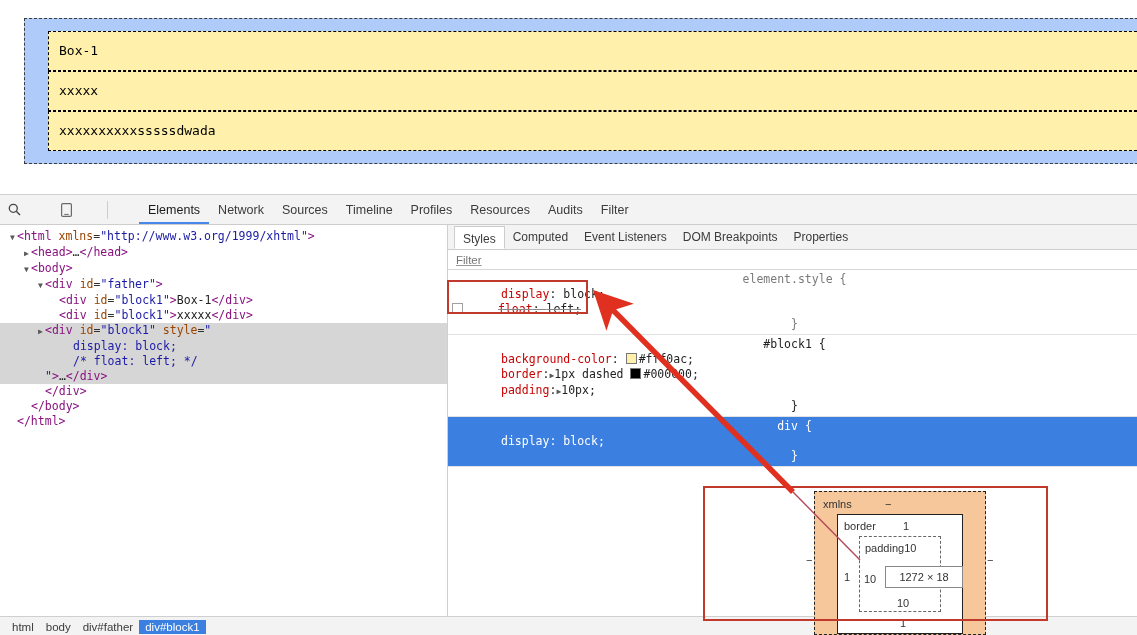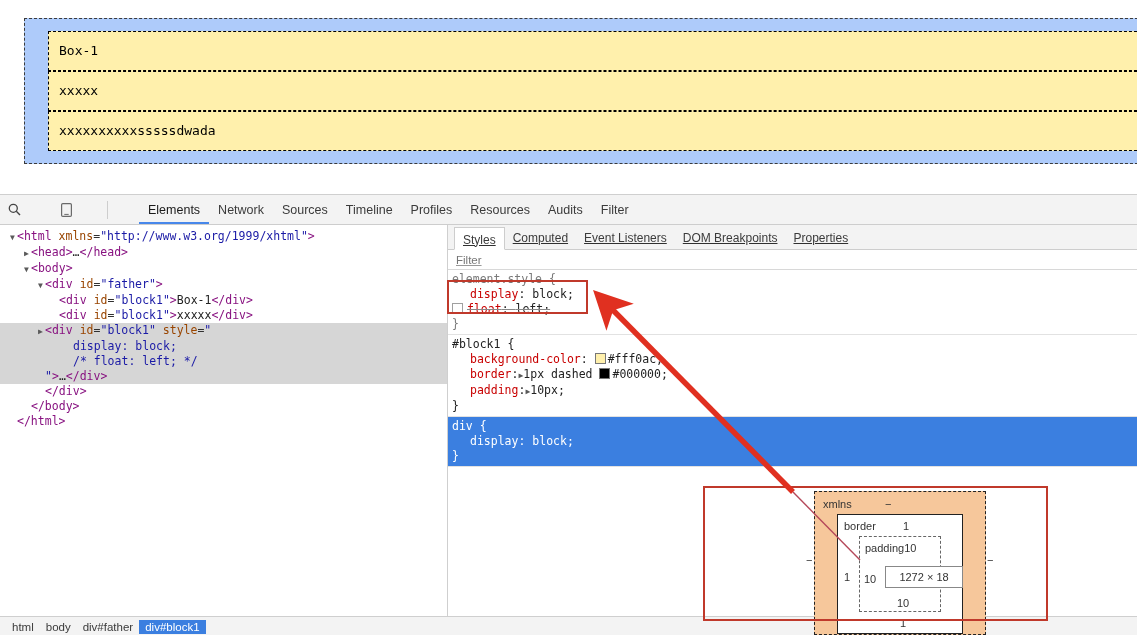--- a/index.html
+++ b/index.html
@@ -92,21 +92,21 @@
   .tag { color: #881280; }
   .attrn { color: #994500; }
   .attrv { color: #1a1aa6; }
   .txt { color: #222; }
   .punct { color: #881280; }
   .plain { color: #222; }
 
   
   #styles-tabs {
     height: 24px; border-bottom: 1px solid #cdcdcd; background: #f3f3f3;
-    display: flex; align-items: center; padding-left: 6px; text-decoration: underline;
+    display: flex; align-items: flex-start; padding-left: 6px;
   }
   .st-tab {
     padding: 0 8px; height: 23px; line-height: 24px; font-size: 12px;
     color: #3b3b3b; cursor: pointer; box-sizing: border-box;
   }
   .st-tab.active { background: #fff; border: 1px solid #cdcdcd; border-bottom: 1px solid #fff;
                    position: relative; top: 1px; }
   #filter-row {
     height: 19px; border-bottom: 1px solid #d8d8d8; background: #fff;
     display: flex; align-items: center; padding-left: 8px;
@@ -115,23 +115,23 @@
     border: 0; outline: 0; font-size: 11.5px; color: #999;
     font-family: "Liberation Sans", sans-serif; background: transparent;
     width: 200px; padding: 0; text-decoration: underline;
   }
   .css-rules {
     font-family: "DejaVu Sans Mono", "Liberation Mono", monospace;
     font-size: 11.5px; line-height: 15px; white-space: pre;
     color: #222;
   }
   .rule { border-bottom: 1px solid #e2e2e2; padding: 2px 0 2px 0; }
-  .sel-name { color: #7a7a7a; padding-left: 4px; }
+  .sel-name { color: #7a7a7a; padding-left: 4px; text-align: center; }
   .sel-name.dark { color: #222; }
-  .prop { color: #c80000; }
+  .prop { color: #c80000; margin-left: 31px; }
   .val { color: #222; }
   .decl { padding-left: 22px; }
   .decl.off { text-decoration: line-through; color: #888; }
   .cbox {
     display: inline-block; width: 9px; height: 9px; border: 1px solid #a0a0a0;
     background: #fff; vertical-align: middle; margin-right: 4px;
     position: relative; top: -1px;
   }
   .swatch {
     display: inline-block; width: 9px; height: 9px; border: 1px solid #777;

